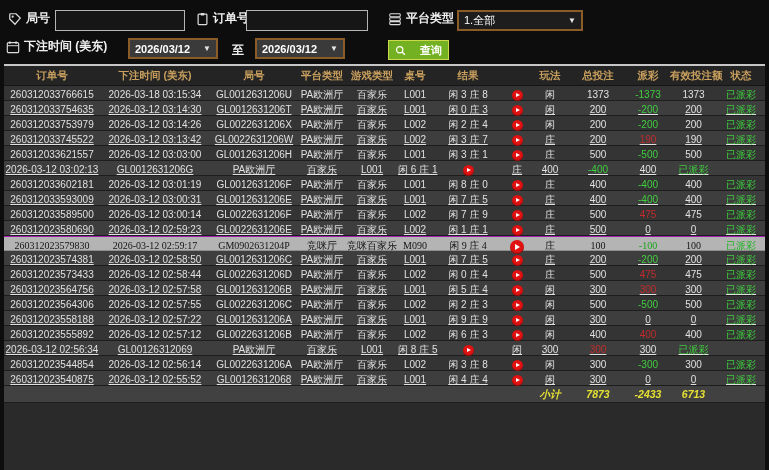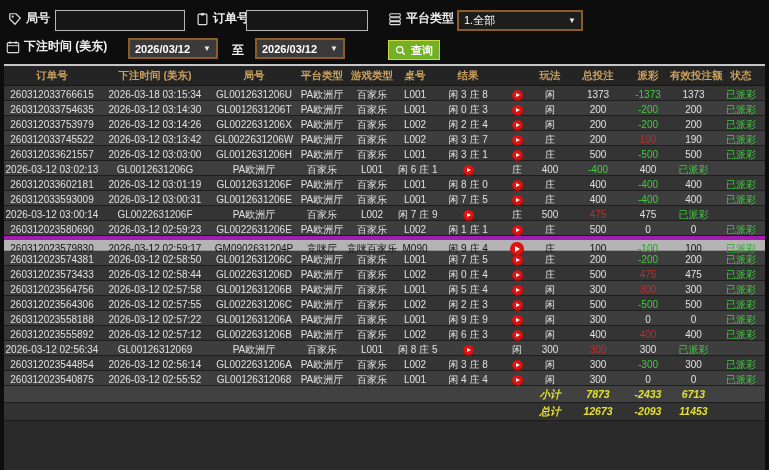--- a/index.html
+++ b/index.html
@@ -28,42 +28,42 @@
     background:#3a3a3a; border:2px solid #8a5c28; height:21px;
     display:flex; align-items:center; justify-content:space-between;
     color:#fff; font-size:11px; font-weight:bold; padding:4px 5px; cursor:pointer;
   }
   .selectbox { background:#1d1d1d; font-weight:normal; }
   .arrow { font-size:8px; color:#e8e8e8; margin-left:5px; }
   .searchbtn {
     position:absolute; left:388px; top:2px; height:20px;
     background:#74b122; border:1px solid #ccd94b; color:#fff;
     font-size:11px; font-weight:bold; display:flex; align-items:center;
-    padding:0 6px; cursor:pointer; gap:4px;
+    padding:0 6px; cursor:pointer; gap:13px;
   }
 
   
   .table {
     position:absolute; top:64px; left:4px; width:761px; height:406px;
     border-top:2px solid #c6c6c6; background:#2a2a2a;
   }
   .grid {
     display:grid;
     grid-template-columns:96px 110px 88px 48px 52px 34px 72px 26px 40px 56px 44px 47px 48px;
     align-items:center;
   }
   .thead {
     height:20px; background:#242424; border-bottom:1px solid #151515;
   }
   .thead .cell {
     color:#c9a05e; font-size:10.5px; font-weight:bold; text-align:center; white-space:nowrap;
   }
   .trow { height:15px; background:#343434; border-bottom:1px solid #1d1d1d; }
-  .trow.alt { background:#3e3e3e; }
-  .trow.hl { background:#b4b4b4; border-top:4px solid #a21caf; border-bottom:1px solid #8f8f8f; }
+  .trow.alt { background:#3e3e3e;text-decoration:underline; }
+  .trow.hl { background:#b4b4b4; border-top:1px solid #a21caf; border-bottom:1px solid #8f8f8f;font-family:Liberation Serif, serif; }
   .trow.hl .cell { color:#141414; }
   .cell {
     font-size:10px; text-align:center; white-space:nowrap; overflow:visible;
     color:#e0e0e0; line-height:17px;
   }
   .cell.pos { color:#c22c2c; }
   .cell.neg { color:#3fcf3f; }
   .cell.zero { color:#e0e0e0; }
   .trow.hl .cell.neg { color:#17a317; }
   .cell.status { color:#3fcf3f; }
@@ -290,20 +290,21 @@
         <div class="cell">L001</div>
         <div class="cell">闲 7 庄 5</div>
         <div class="cell"><span class="play-btn"></span></div>
         <div class="cell">庄</div>
         <div class="cell">400</div>
         <div class="cell neg">-400</div>
         <div class="cell">400</div>
         <div class="cell status">已派彩</div>
       </div>
       <div class="trow grid">
+        <div class="cell">260312033589500</div>
         <div class="cell">2026-03-12 03:00:14</div>
         <div class="cell">GL0022631206F</div>
         <div class="cell">PA欧洲厅</div>
         <div class="cell">百家乐</div>
         <div class="cell">L002</div>
         <div class="cell">闲 7 庄 9</div>
         <div class="cell"><span class="play-btn"></span></div>
         <div class="cell">庄</div>
         <div class="cell">500</div>
         <div class="cell pos">475</div>
@@ -484,29 +485,14 @@
         <div class="cell"></div>
         <div class="cell"></div>
         <div class="cell"></div>
         <div class="cell"></div>
         <div class="cell">小计</div>
         <div class="cell">7873</div>
         <div class="cell">-2433</div>
         <div class="cell">6713</div>
         <div class="cell"></div>
       </div>
-      <div class="frow-foot grid foot-total">
-        <div class="cell"></div>
-        <div class="cell"></div>
-        <div class="cell"></div>
-        <div class="cell"></div>
-        <div class="cell"></div>
-        <div class="cell"></div>
-        <div class="cell"></div>
-        <div class="cell"></div>
-        <div class="cell">总计</div>
-        <div class="cell">12673</div>
-        <div class="cell">-2093</div>
-        <div class="cell">11453</div>
-        <div class="cell"></div>
-      </div>
     </div>
 </div>
 
 </body></html>

